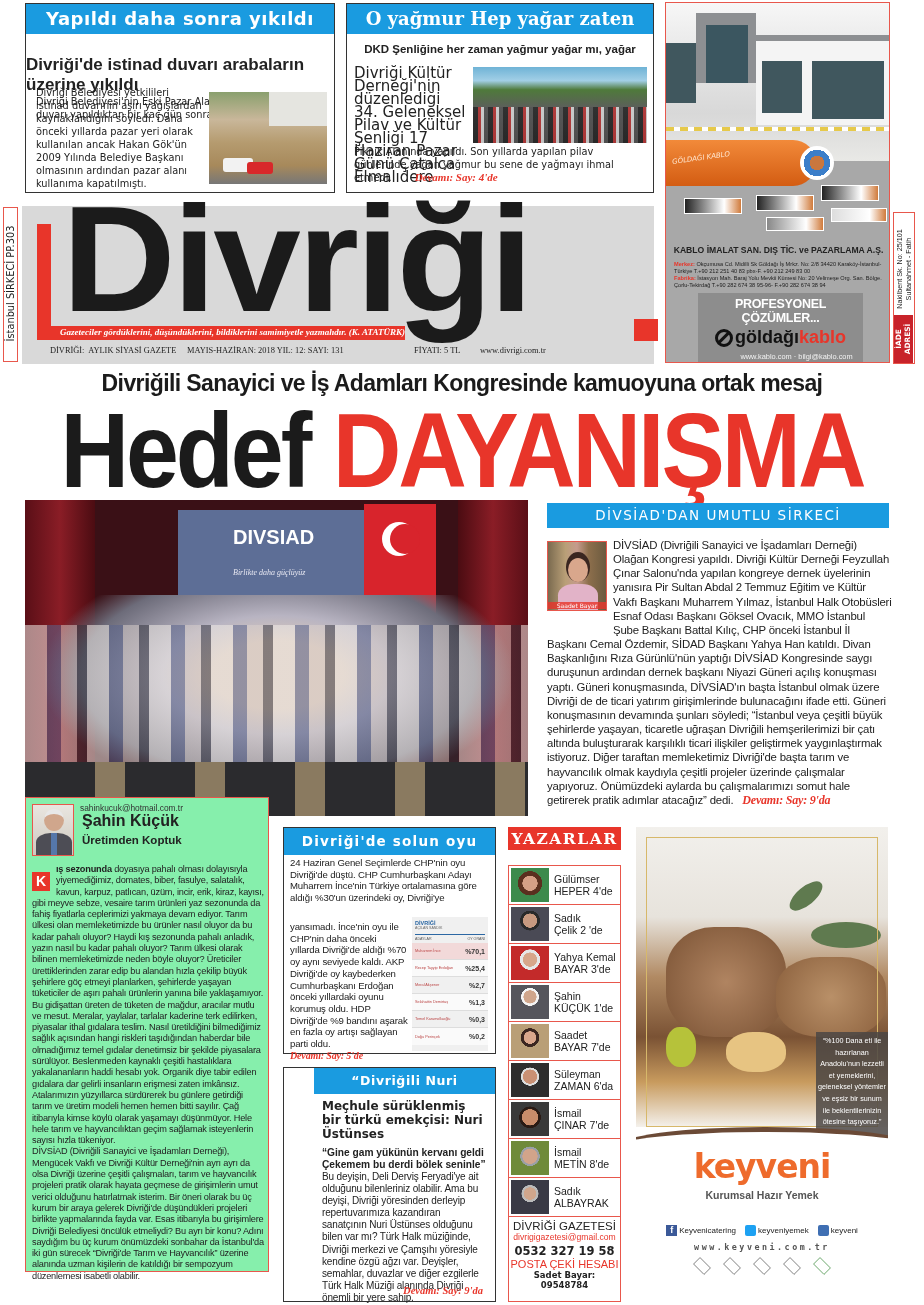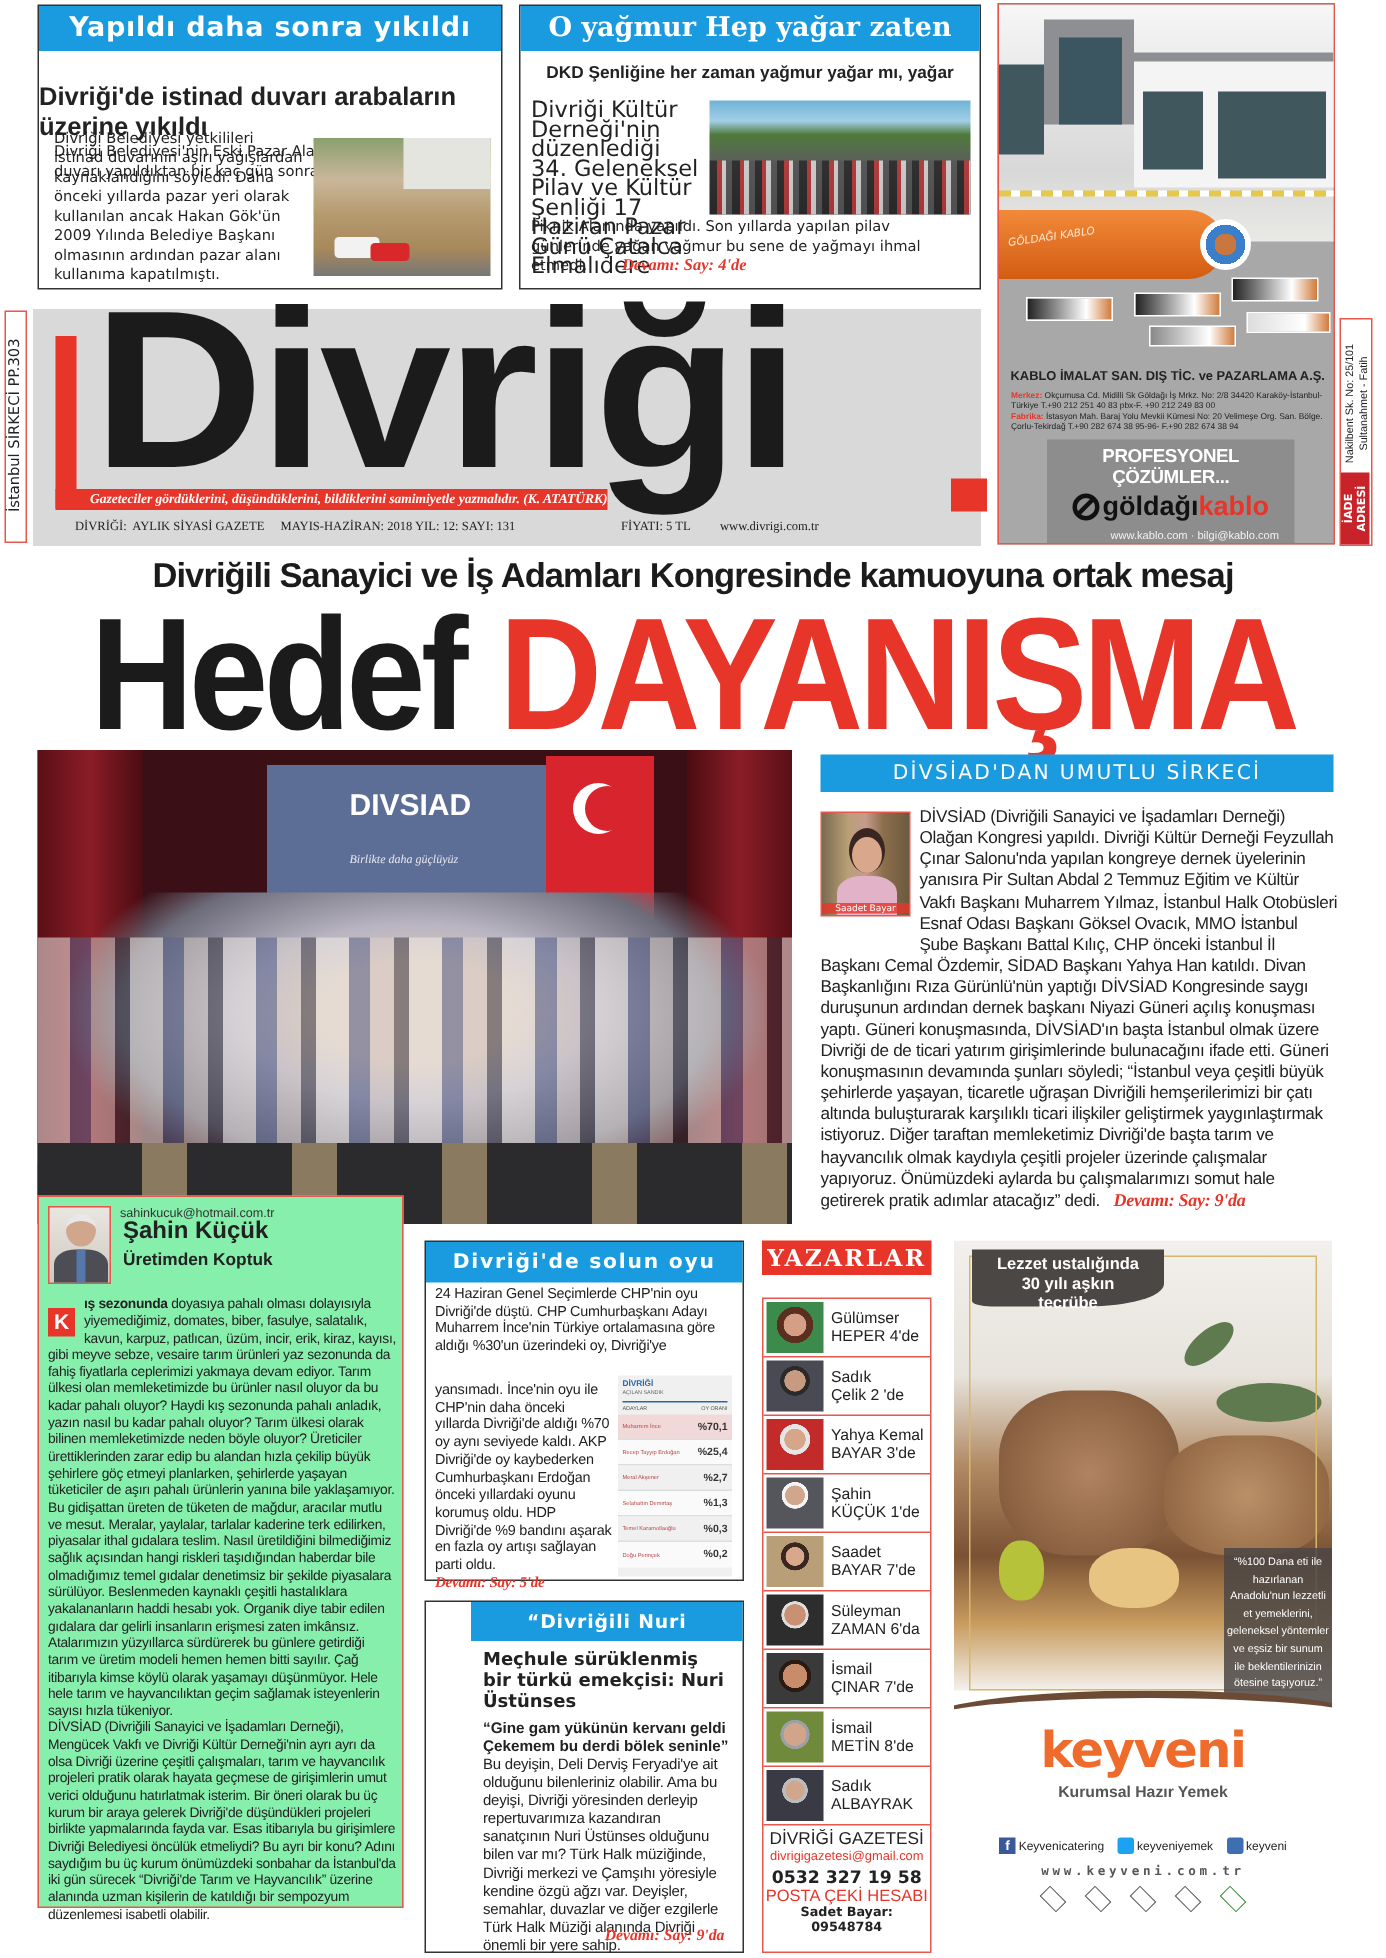--- a/index.html
+++ b/index.html
@@ -257,23 +257,20 @@
 <div style="position:absolute;left:636px;top:827px;width:252px;height:475px;background:#fff;overflow:hidden;">
   <div style="position:absolute;left:0;top:0;width:252px;height:300px;background:linear-gradient(180deg,#f2f0ec 0%,#e7e3dc 30%,#b18a63 50%,#7a5234 70%,#c89b5e 85%,#f4f1ec 100%);">
     <div style="position:absolute;left:30px;top:100px;width:120px;height:110px;border-radius:40%;background:radial-gradient(circle,#b08461,#7a5234);"></div>
     <div style="position:absolute;left:140px;top:130px;width:110px;height:80px;border-radius:40%;background:radial-gradient(circle,#b99068,#8a5f3c);"></div>
     <div style="position:absolute;left:150px;top:60px;width:40px;height:18px;border-radius:50%;background:#5f7a4f;transform:rotate(-40deg);"></div>
     <div style="position:absolute;left:175px;top:95px;width:70px;height:26px;border-radius:50%;background:#5f7a4f;"></div>
     <div style="position:absolute;left:90px;top:205px;width:60px;height:40px;border-radius:45%;background:#e7c482;"></div>
     <div style="position:absolute;left:30px;top:200px;width:30px;height:40px;border-radius:45%;background:#b6c23a;"></div>
     <div style="position:absolute;left:10px;top:10px;width:232px;height:290px;border:1px solid #d7b86a;"></div>
   </div>
-  <div style="position:absolute;left:12px;top:6px;width:128px;height:38px;background:#4b4744;border-radius:0 0 40% 10%;">
-    <div style="color:#fff;font-family:'Liberation Sans',sans-serif;font-weight:bold;font-size:11px;line-height:13px;text-align:center;padding:4px 14px 0;">Lezzet ustalığında 30 yılı aşkın tecrübe</div>
-  </div>
   <div style="position:absolute;left:180px;top:205px;width:72px;height:110px;background:rgba(75,71,68,0.85);">
     <div style="color:#fff;font-family:'Liberation Sans',sans-serif;font-size:7.2px;line-height:11.6px;text-align:center;padding:3px 2px;">“%100 Dana eti ile hazırlanan Anadolu'nun lezzetli et yemeklerini, geleneksel yöntemler ve eşsiz bir sunum ile beklentilerinizin ötesine taşıyoruz.”</div>
   </div>
   <div style="position:absolute;left:-20px;top:300px;width:300px;height:40px;border-top:5px solid #6b4a36;border-radius:50% 50% 0 0;background:#fff;"></div>
   <div style="position:absolute;left:0;top:320px;width:252px;text-align:center;font-family:'DejaVu Sans',sans-serif;font-weight:bold;font-size:33px;color:#ee6b2c;letter-spacing:-1px;">keyveni</div>
   <div style="position:absolute;left:0;top:362px;width:252px;text-align:center;font-family:'Liberation Sans',sans-serif;font-weight:bold;font-size:10.5px;color:#555;">Kurumsal Hazır Yemek</div>
   <div style="position:absolute;left:0;top:398px;width:252px;display:flex;justify-content:center;gap:9px;font-family:'Liberation Sans',sans-serif;font-size:8px;color:#222;">
     <span style="display:flex;align-items:center;gap:2px;">
         <span style="display:inline-block;width:11px;height:11px;background:#3b5998;color:#fff;font-size:9px;font-weight:bold;line-height:11px;text-align:center;">f</span>
         <span>Keyvenicatering</span>

